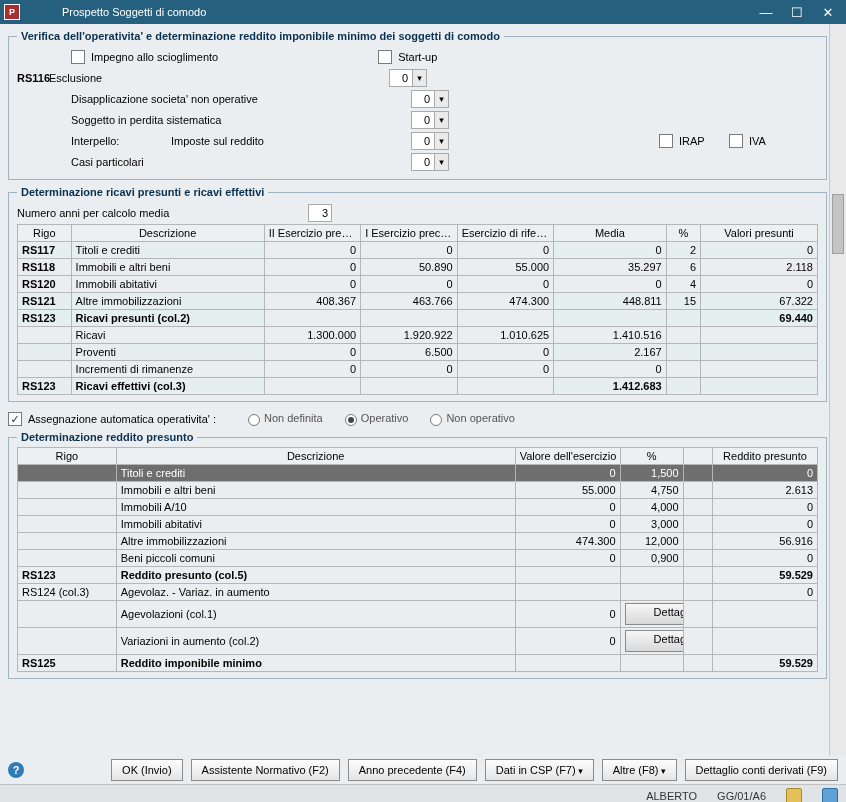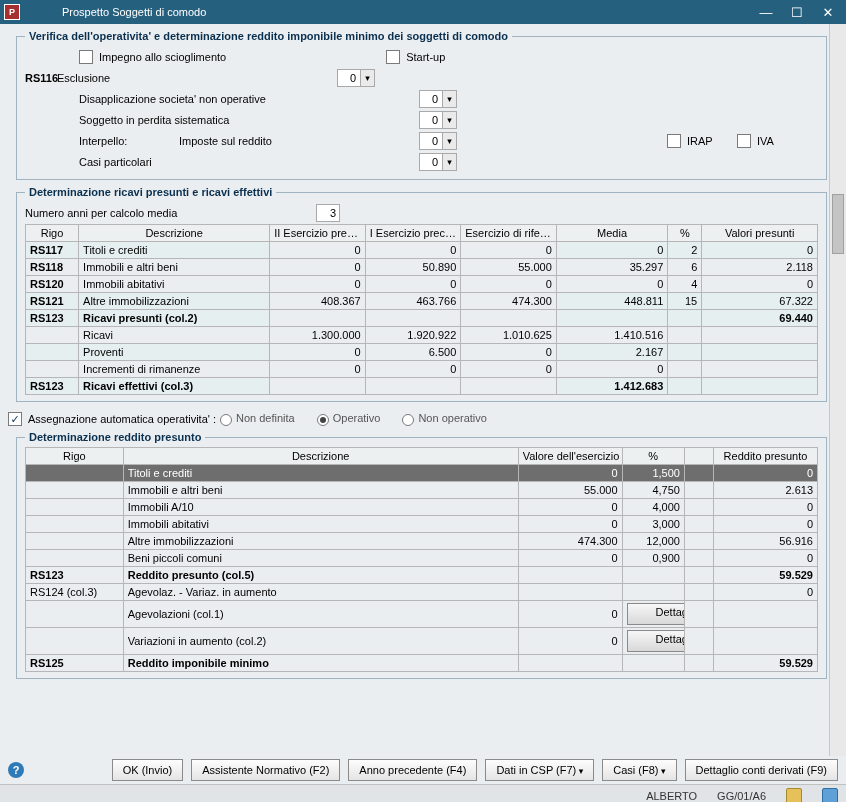--- a/index.html
+++ b/index.html
@@ -6,21 +6,21 @@
   html, body { margin: 0; padding: 0; font-family: Tahoma, Verdana, sans-serif; font-size: 11px; color: #000; }
   body { background: #ebeef0; width: 846px; height: 802px; overflow: hidden; position: relative; }
   .titlebar { background: #26607f; color: #fff; height: 24px; display: flex; align-items: center; padding: 0 4px; }
   .titlebar .icon { width: 16px; height: 16px; background: #a62f2f; border: 1px solid #fff; margin-right: 6px; display: flex; align-items: center; justify-content: center; font-size: 9px; color:#fff; font-weight:bold; }
   .titlebar .title { flex: 1; padding-left: 36px; }
   .titlebar .btns span { display:inline-block; width:28px; text-align:center; font-size:13px; cursor:default;}
   .content { display:flex; height: calc(802px - 24px - 24px - 22px); }
   .main { flex:1; padding:6px 2px 6px 8px; overflow:hidden;}
   .scrollbar { width:17px; background:#e9e9e9; border-left:1px solid #c8c8c8; position:relative;}
   .scrollbar .thumb { position:absolute; left:2px; right:2px; top:170px; height:60px; background:#c4c4c4; border:1px solid #a0a0a0;}
-  fieldset { border:1px solid #9fb4c0; margin:0 0 6px 8px; padding:4px 8px 6px 8px; }
+  fieldset { border:1px solid #9fb4c0; margin:0 0 6px 0; padding:4px 8px 6px 8px; }
   legend { font-weight: bold; color:#0a3050; padding:0 4px; }
   .row { display:flex; align-items:center; min-height:20px; margin:1px 0;}
   .lbl { white-space:nowrap; }
   .chk { width:14px; height:14px; border:1px solid #7a7a7a; background:#fff; display:inline-block; vertical-align:middle; margin-right:6px;}
   .chk.checked::after { content:"✓"; display:block; text-align:center; line-height:12px; font-size:11px; color:#0a3050;}
   .radio { width:12px; height:12px; border:1px solid #7a7a7a; border-radius:50%; background:#fff; display:inline-block; vertical-align:middle; margin-right:4px; position:relative;}
   .radio.sel::after{content:"";position:absolute;left:2px;top:2px;width:6px;height:6px;border-radius:50%;background:#444;}
   .numsel { display:inline-flex; border:1px solid #a9a9a9; background:#fff; height:18px; }
   .numsel input { border:none; width:22px; text-align:right; padding:0 4px; font:inherit; background:#fff; }
   .numsel .dd { width:14px; border-left:1px solid #a9a9a9; text-align:center; font-size:9px; line-height:16px; background:#eaeaea;}
@@ -76,21 +76,21 @@
   <div class="row">
     <span style="width:54px"></span>
     <span class="chk"></span>
     <span class="lbl">Impegno allo scioglimento</span>
     <span style="width:160px"></span>
     <span class="chk"></span>
     <span class="lbl">Start-up</span>
   </div>
   <div class="row">
     <span class="lbl" style="width:32px;font-weight:bold">RS116</span>
-    <span class="lbl" style="width:280px">Esclusione</span>
+    <span class="lbl" style="width:340px">Esclusione</span>
     <span class="numsel">
             <input value="0" style="">
             <span class="dd">▾</span>
           </span>
   </div>
   <div class="row">
     <span style="width:54px"></span>
     <span class="lbl" style="width:340px">Disapplicazione societa' non operative</span>
     <span class="numsel">
             <input value="0" style="">
@@ -249,21 +249,21 @@
               <td class="num blue">1.412.683</td>
               <td class="num blue"></td>
               <td class="num blue"></td>
             </tr>
           </tbody>
   </table>
 </fieldset>
 
 <div class="row radiorow">
   <span class="chk checked"></span>
-  <span class="lbl" style="margin-right:4px">Assegnazione automatica operativita' :</span>
+  <span class="lbl" style="margin-right:32px">Assegnazione automatica operativita' :</span>
   <label><span class="radio"></span><span>Non definita</span></label>
   <label><span class="radio sel"></span><span>Operativo</span></label>
   <label><span class="radio"></span><span>Non operativo</span></label>
 </div>
 
 <fieldset>
   <legend>Determinazione reddito presunto</legend>
   <table class="grid2">
     <colgroup>
             <col class="w2-rigo">
@@ -382,21 +382,21 @@
     </div>
 </div>
 
 <div class="buttonbar">
   <span class="help">?</span>
   <span class="spacer"></span>
   <button class="bigbtn">OK (Invio)</button>
   <button class="bigbtn">Assistente Normativo (F2)</button>
   <button class="bigbtn">Anno precedente (F4)</button>
   <button class="bigbtn dropbtn">Dati in CSP (F7)</button>
-  <button class="bigbtn dropbtn">Casi (F8)</button>
+  <button class="bigbtn dropbtn">Altre (F8)</button>
   <button class="bigbtn">Dettaglio conti derivati (F9)</button>
 </div>
 
 <div class="statusbar">
   <span class="sp"></span>
   <span>ALBERTO</span>
   <span>GG/01/A6</span>
   <span class="ico trash"></span>
   <span class="ico screens"></span>
 </div>

